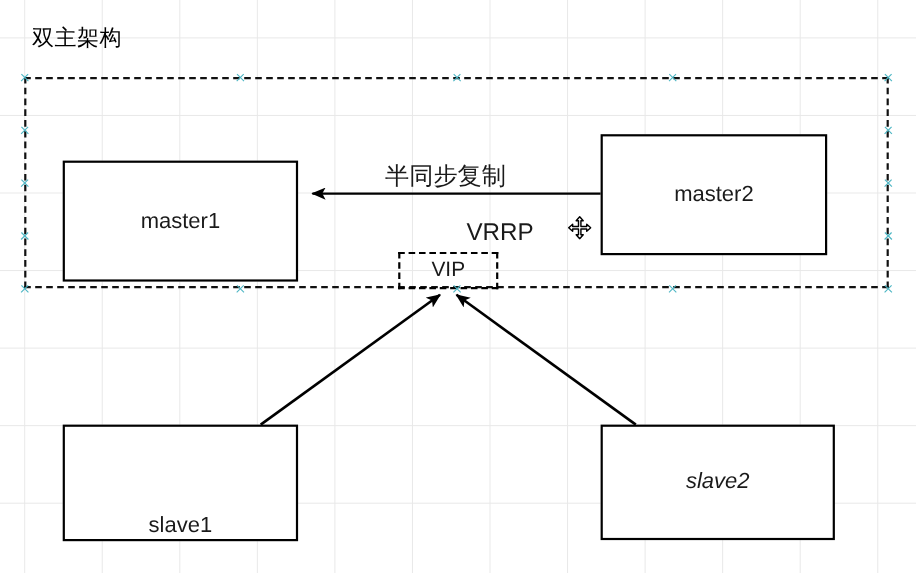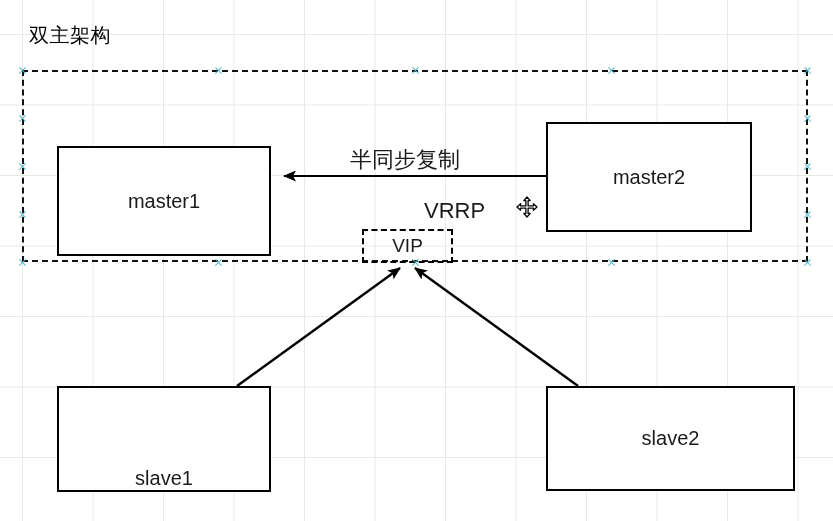--- a/index.html
+++ b/index.html
@@ -40,21 +40,21 @@
     background: #ffffff;
     display: flex;
     align-items: center;
     justify-content: center;
     font-size: 20px;
     color: #1a1a1a;
   }
   #node-master1 { left: 57px;  top: 124px; width: 214px; height: 110px; margin-top: 22px; }
   #node-master2 { left: 546px; top: 122px; width: 206px; height: 110px; }
   #node-slave1  { left: 57px;  top: 386px; width: 214px; height: 106px; align-items: flex-end; }
-  #node-slave2  { left: 546px; top: 386px; width: 249px; height: 105px; }
+  #node-slave2  { left: 546px; top: 386px; width: 213px; height: 105px; font-style: italic; }
 
   .vip-box {
     position: absolute;
     left: 362px;
     top: 229px;
     width: 91px;
     height: 34px;
     box-sizing: border-box;
     border: 2px dashed #000000;
     background: transparent;

